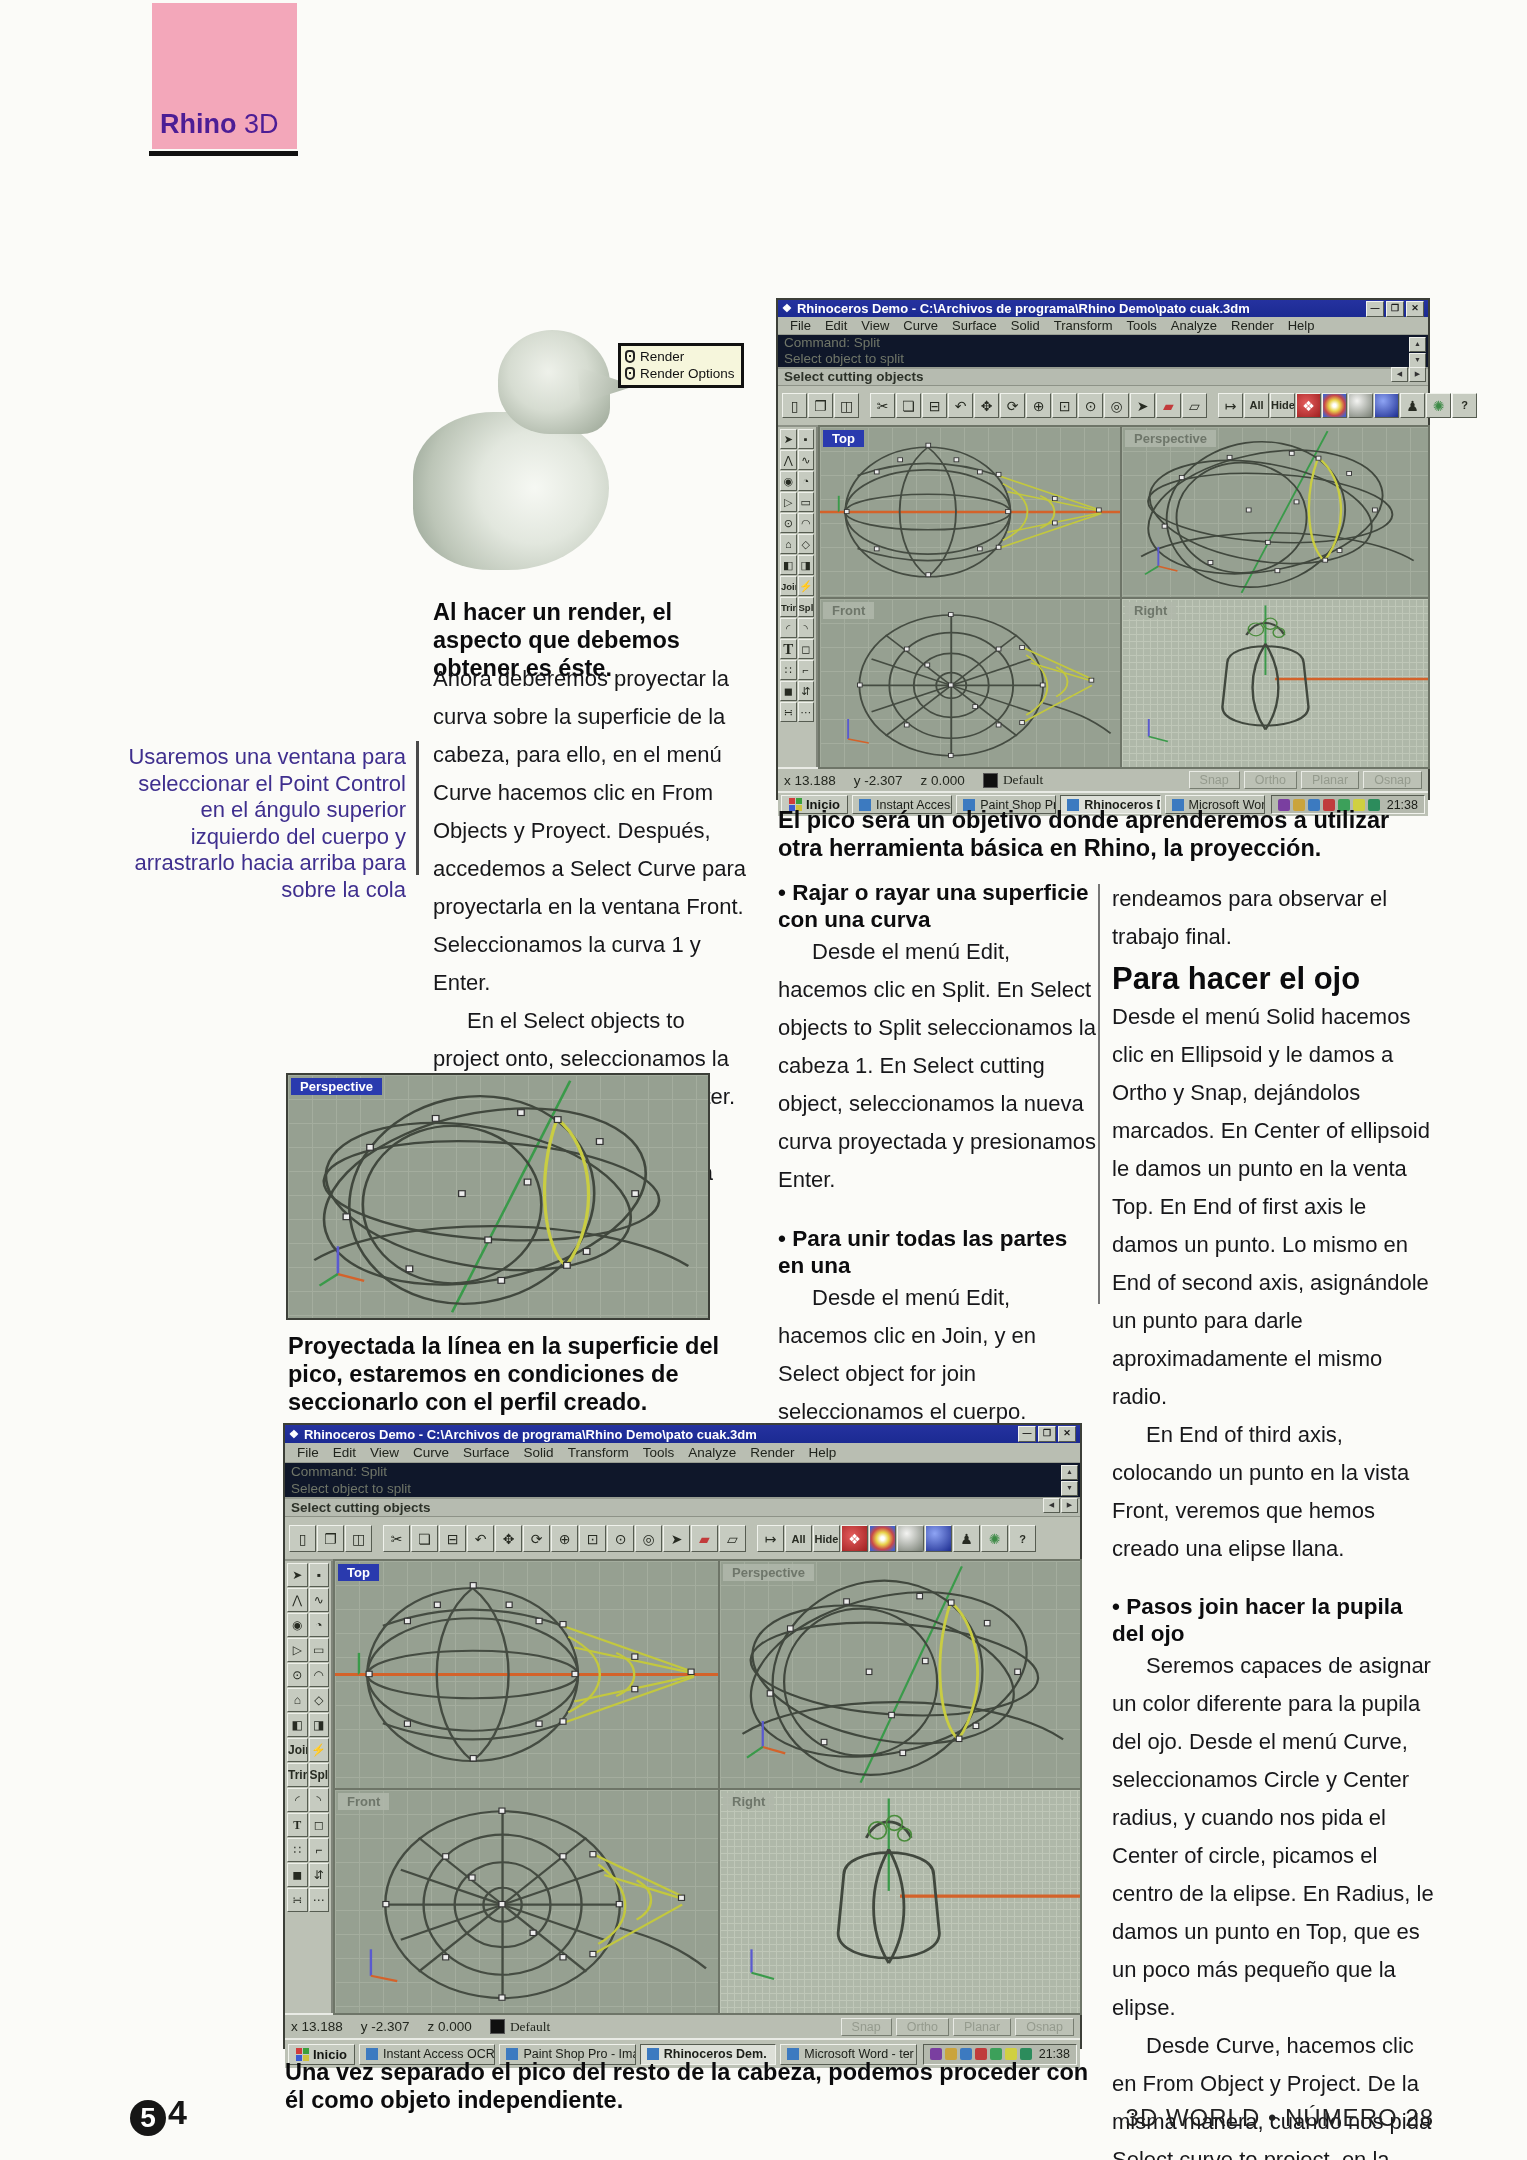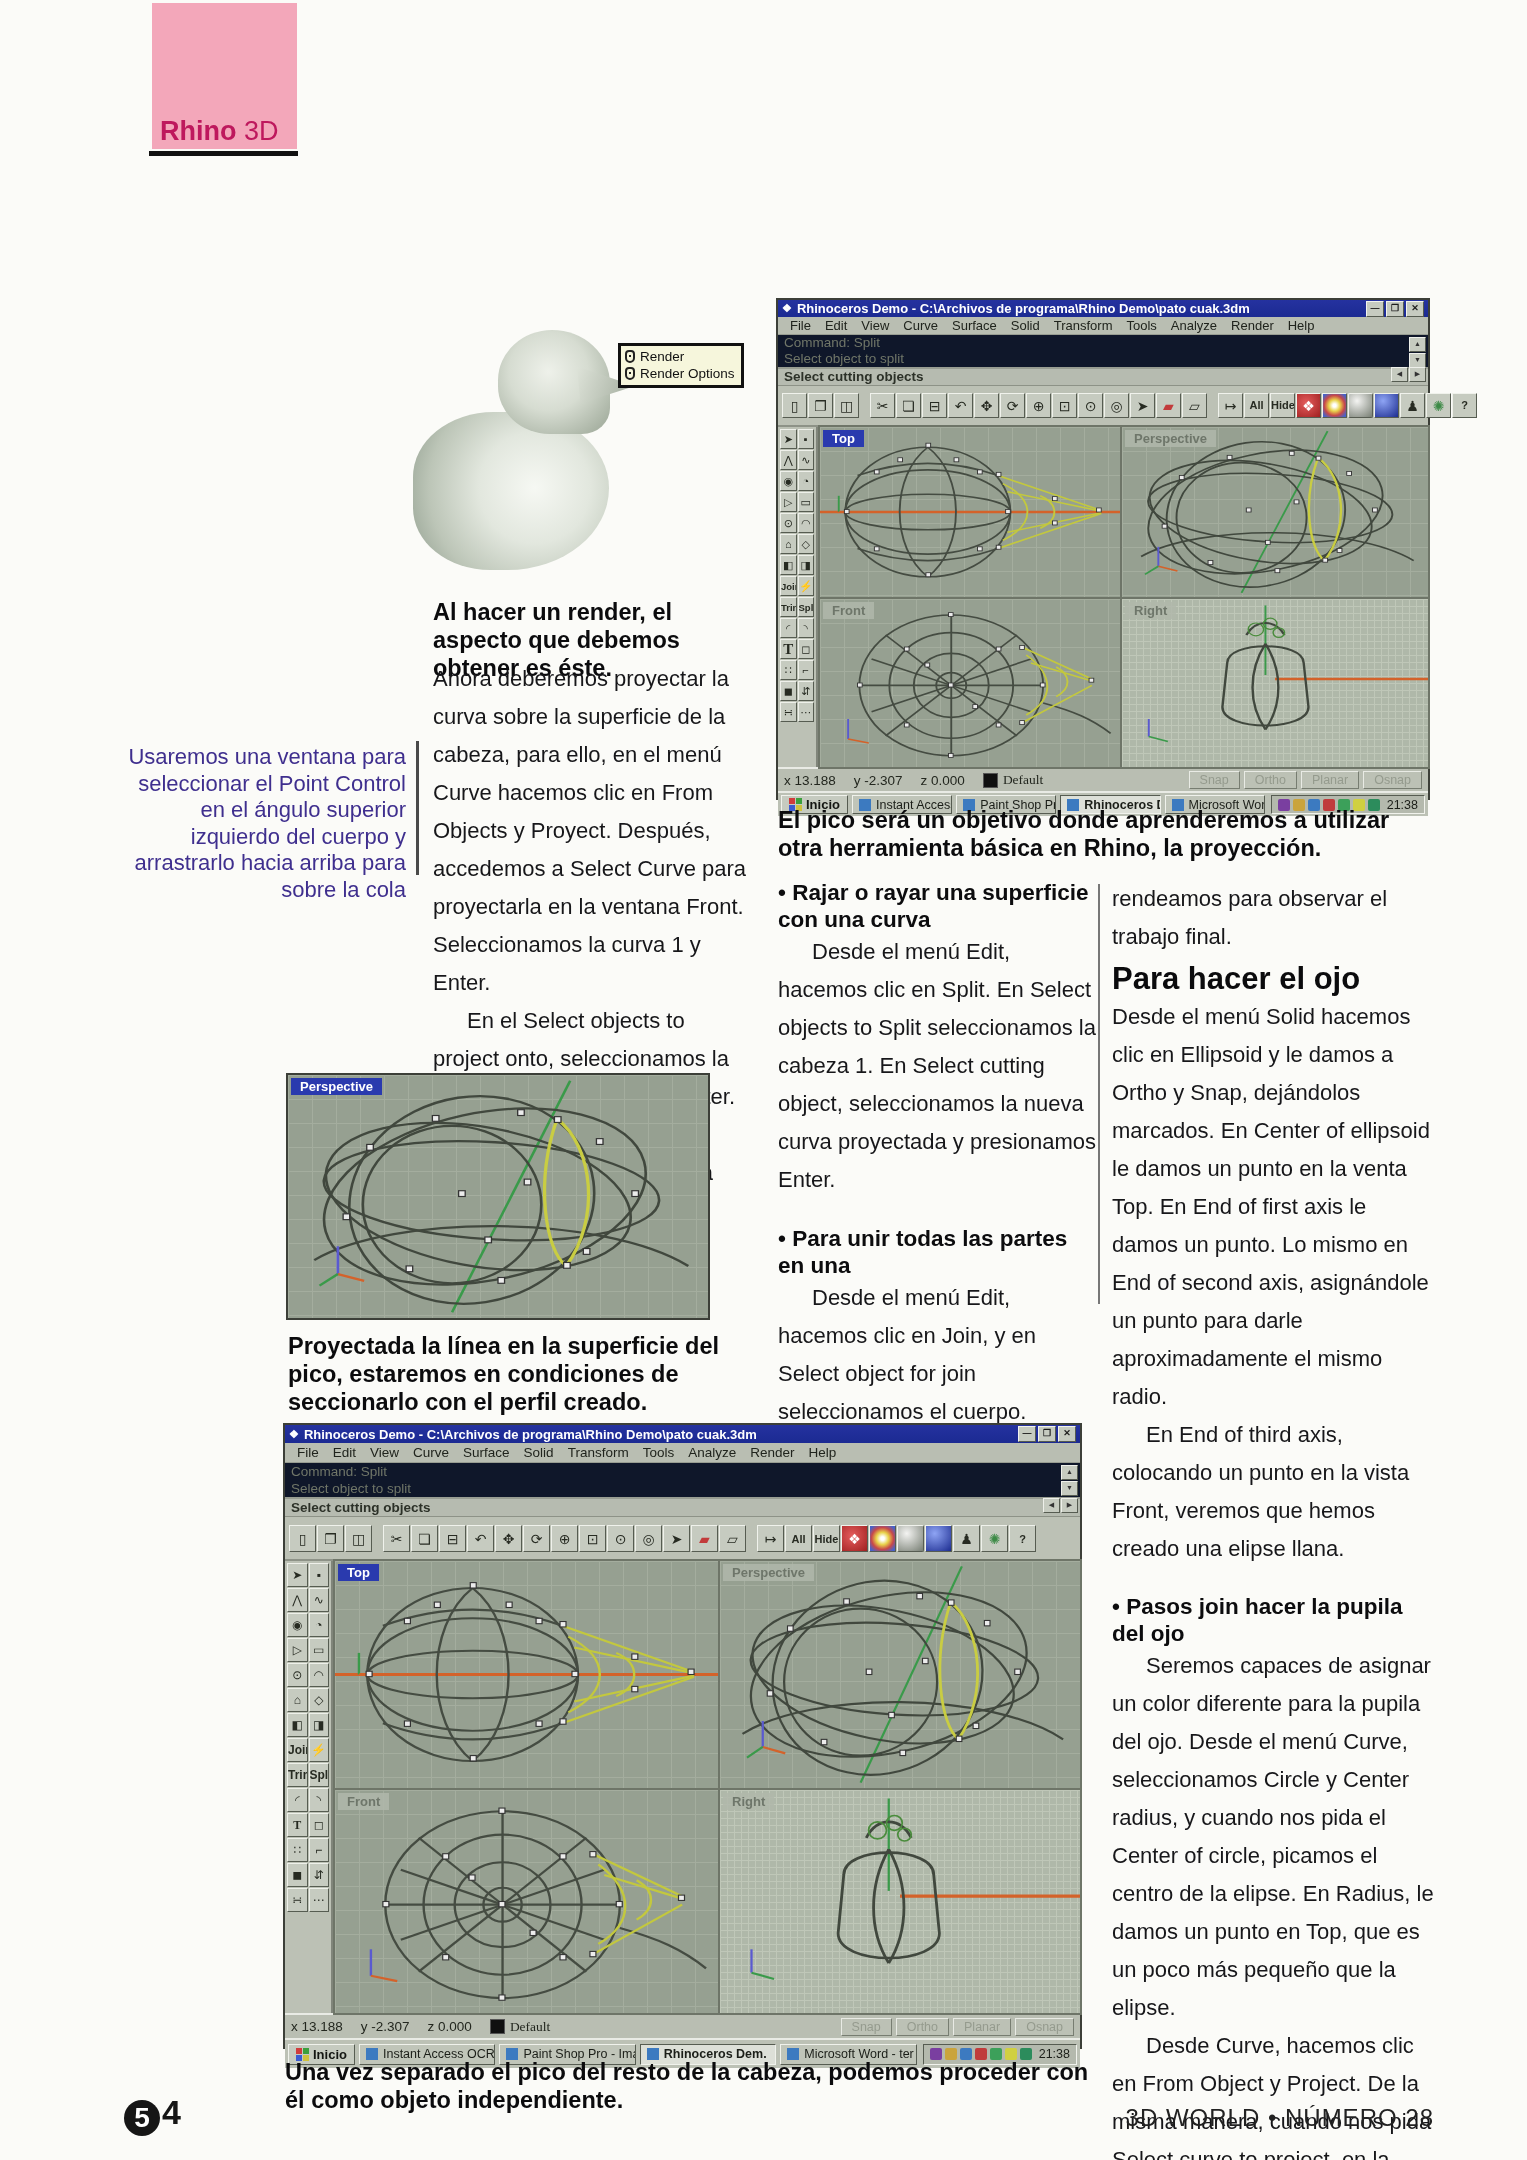--- a/index.html
+++ b/index.html
@@ -2,21 +2,21 @@
 <html><head>
 <meta charset="utf-8">
 <style>
   html,body{margin:0;padding:0;}
   body{background:#e9e9e6;font-family:"Liberation Sans",sans-serif;}
   .page{position:relative;width:1527px;height:2160px;background:#fbfbf8;margin:0 auto;overflow:hidden;}
   .abs{position:absolute;}
 
   
   .pink-square{left:152px;top:3px;width:145px;height:146px;background:#f3a7ba;}
-  .rhino-label{left:160px;top:116px;width:420px;font-size:27px;color:#be185d;}
+  .rhino-label{left:160px;top:109px;width:420px;font-size:27px;color:#4c1d95;}
   .rhino-label b{font-weight:bold;}
   .rhino-underline{left:149px;top:151px;width:149px;height:5px;background:#111;}
 
   .body-text{font-size:22px;line-height:38px;color:#17171a;text-align:left;}
   .body-text p{margin:0;}
   .body-text p.ind{text-indent:34px;}
   .bullet-head{font-weight:bold;font-size:22.5px;line-height:26.5px;color:#0c0c0e;margin:0;}
   .fig-caption{font-weight:bold;font-size:23.5px;line-height:28px;color:#0b0b0d;}
   .side-note{color:#3f2f8e;font-size:22px;line-height:26.5px;text-align:right;}
   .v-rule{width:3px;background:#4a4a4a;}
@@ -555,21 +555,21 @@
             <span class="tray-ico t6"></span>
             <span class="tray-ico t7"></span>
           </span>
         <span class="clock">21:38</span>
       </span>
     </div>
   </div>
 
   <div class="abs fig-caption" style="left:285px;top:2058px;width:810px;">Una vez separado el pico del resto de la cabeza, podemos proceder con él como objeto independiente.</div>
 
-  <div class="abs" style="left:124px;top:2093px;">
+  <div class="abs" style="left:130px;top:2093px;">
     <span class="page-circle">5</span><span class="page-plain">4</span>
   </div>
   <div class="abs footer-text" style="left:1020px;top:2104px;width:414px;text-align:right;">3D WORLD • NÚMERO 28</div>
 
   <svg width="0" height="0" style="position:absolute;" aria-hidden="true">
     <defs>
       <symbol id="sceneA" viewBox="0 0 320 210" preserveAspectRatio="none">
         <line x1="0" y1="105" x2="320" y2="105" stroke="#d4622a" stroke-width="3"></line>
         <g stroke="#454c42" fill="none" stroke-width="2">
           <ellipse cx="115" cy="105" rx="88" ry="80"></ellipse>

